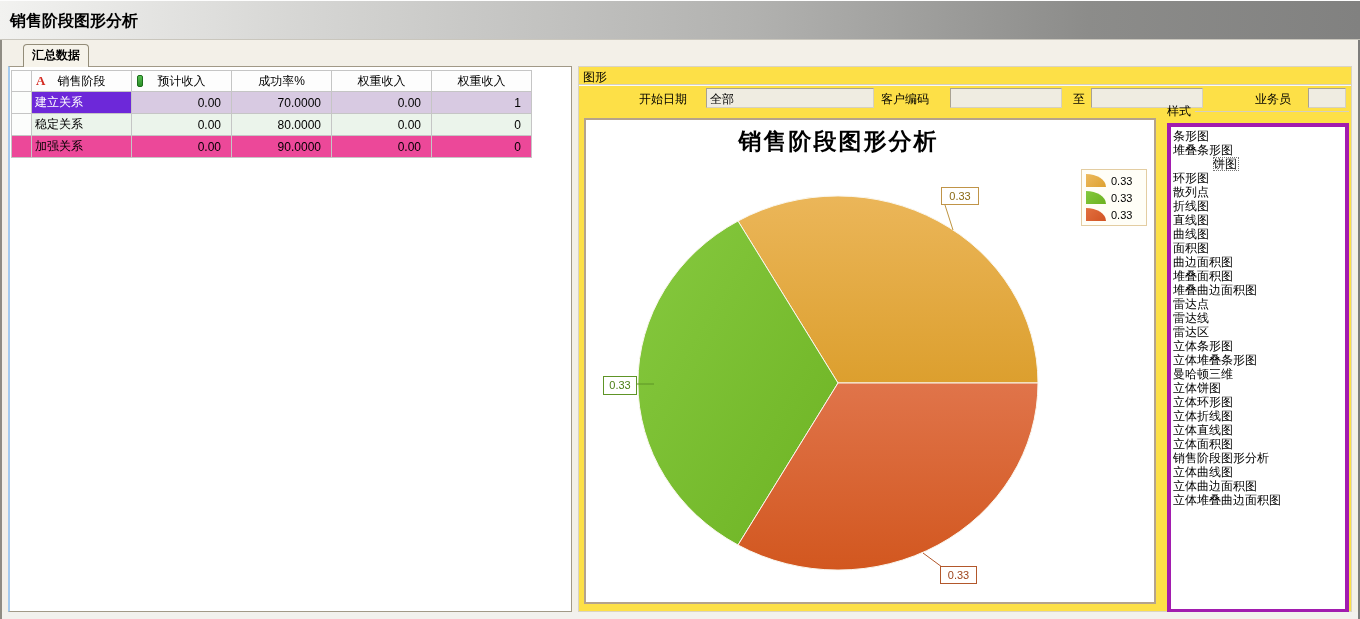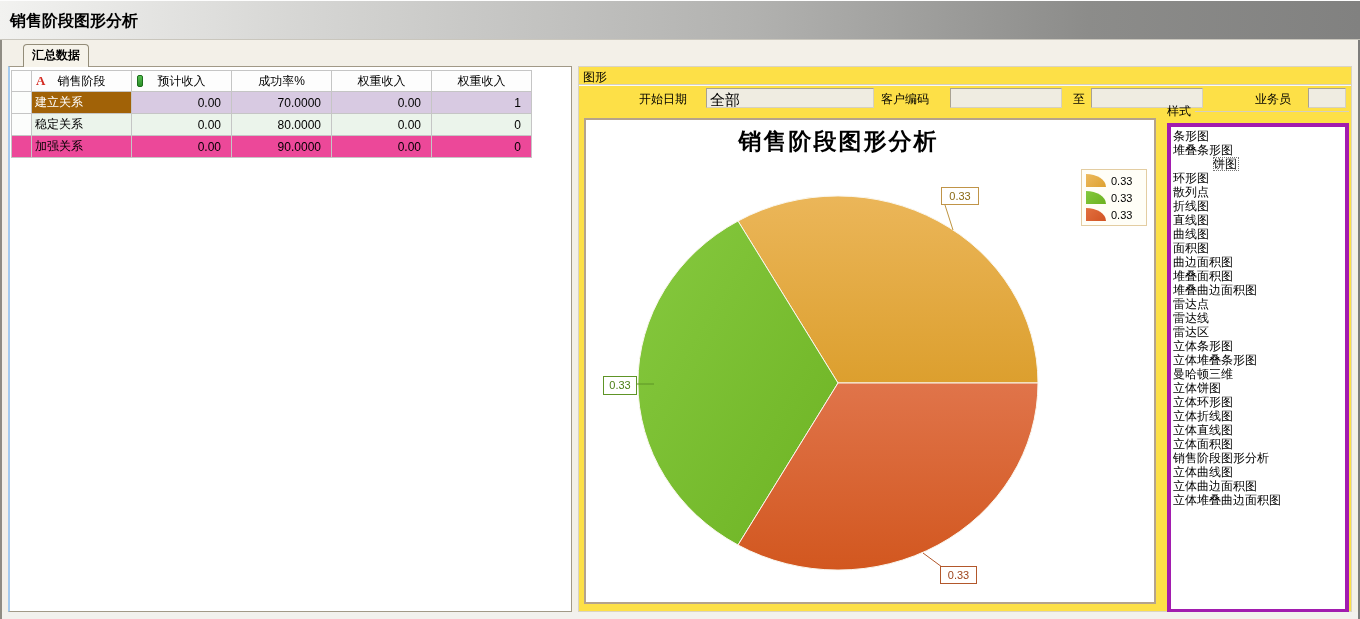--- a/index.html
+++ b/index.html
@@ -31,33 +31,33 @@
   table.grid td { height:22px; }
   .hwrap { display:flex; align-items:center; justify-content:center; position:relative; }
   .icon-a { position:absolute; left:4px; color:#D42B22; font-weight:bold; font-family:"Liberation Serif",serif; font-size:13px; }
   .icon-pill { position:absolute; left:5px; width:6px; height:12px; border:1px solid #1C6E1C; border-radius:2px;
     background:linear-gradient(180deg,#57BE52,#2B8F27); }
   td.ind { background:#FCFDFC; }
   td.stage { text-align:left; padding-left:3px; }
   td.num { text-align:right; padding-right:10px; }
   tr.r0 td { background:#D8CAE2; }
   tr.r0 td.ind { background:#FCFDFC; }
-  tr.r0 td.stage { background:#a16207; color:#FFFFFF; }
+  tr.r0 td.stage { background:#6d28d9; color:#FFFFFF; }
   tr.r1 td { background:#EBF4EB; }
   tr.r1 td.ind { background:#FCFDFC; }
   tr.r2 td { background:#ec4899; }
 
   
   .right-panel { position:absolute; left:578px; top:66px; width:774px; height:546px; background:#fde047;
     border:1px solid #D9D3C3; }
   .grp-label { position:absolute; left:4px; top:2px; }
   .grp-line { position:absolute; left:0; top:17px; width:772px; height:1px; background:#D5CFC0; box-shadow:0 1px 0 #FBFAF5; }
   .flabel { position:absolute; top:24px; text-align:left; }
   .field { position:absolute; top:21px; height:20px; background:#EFECE1; border:1px solid;
-    border-color:#A9A292 #D5D0C1 #D5D0C1 #A9A292; padding:2px 3px; font-size:15px; }
+    border-color:#A9A292 #D5D0C1 #D5D0C1 #A9A292; padding:2px 3px; font-size:12px; }
   .f-date-l { left:60px; width:64px; } .f-date { left:127px; width:168px; }
   .f-cust-l { left:302px; width:64px; } .f-cust { left:371px; width:112px; }
   .f-to-l   { left:492px; width:16px; text-align:center; } .f-to { left:512px; width:112px; }
   .f-sale-l { left:676px; width:50px; } .f-sale { left:729px; width:38px; }
 
   
   .chart-box { position:absolute; left:5px; top:51px; width:572px; height:486px; background:#FFFFFF;
     border:2px solid #B5A38C; }
   .chart-title { position:absolute; left:0; top:6px; width:505px; text-align:center;
     font-family:"Liberation Serif","DejaVu Serif",serif; font-size:23px; font-weight:bold; letter-spacing:2px; }

